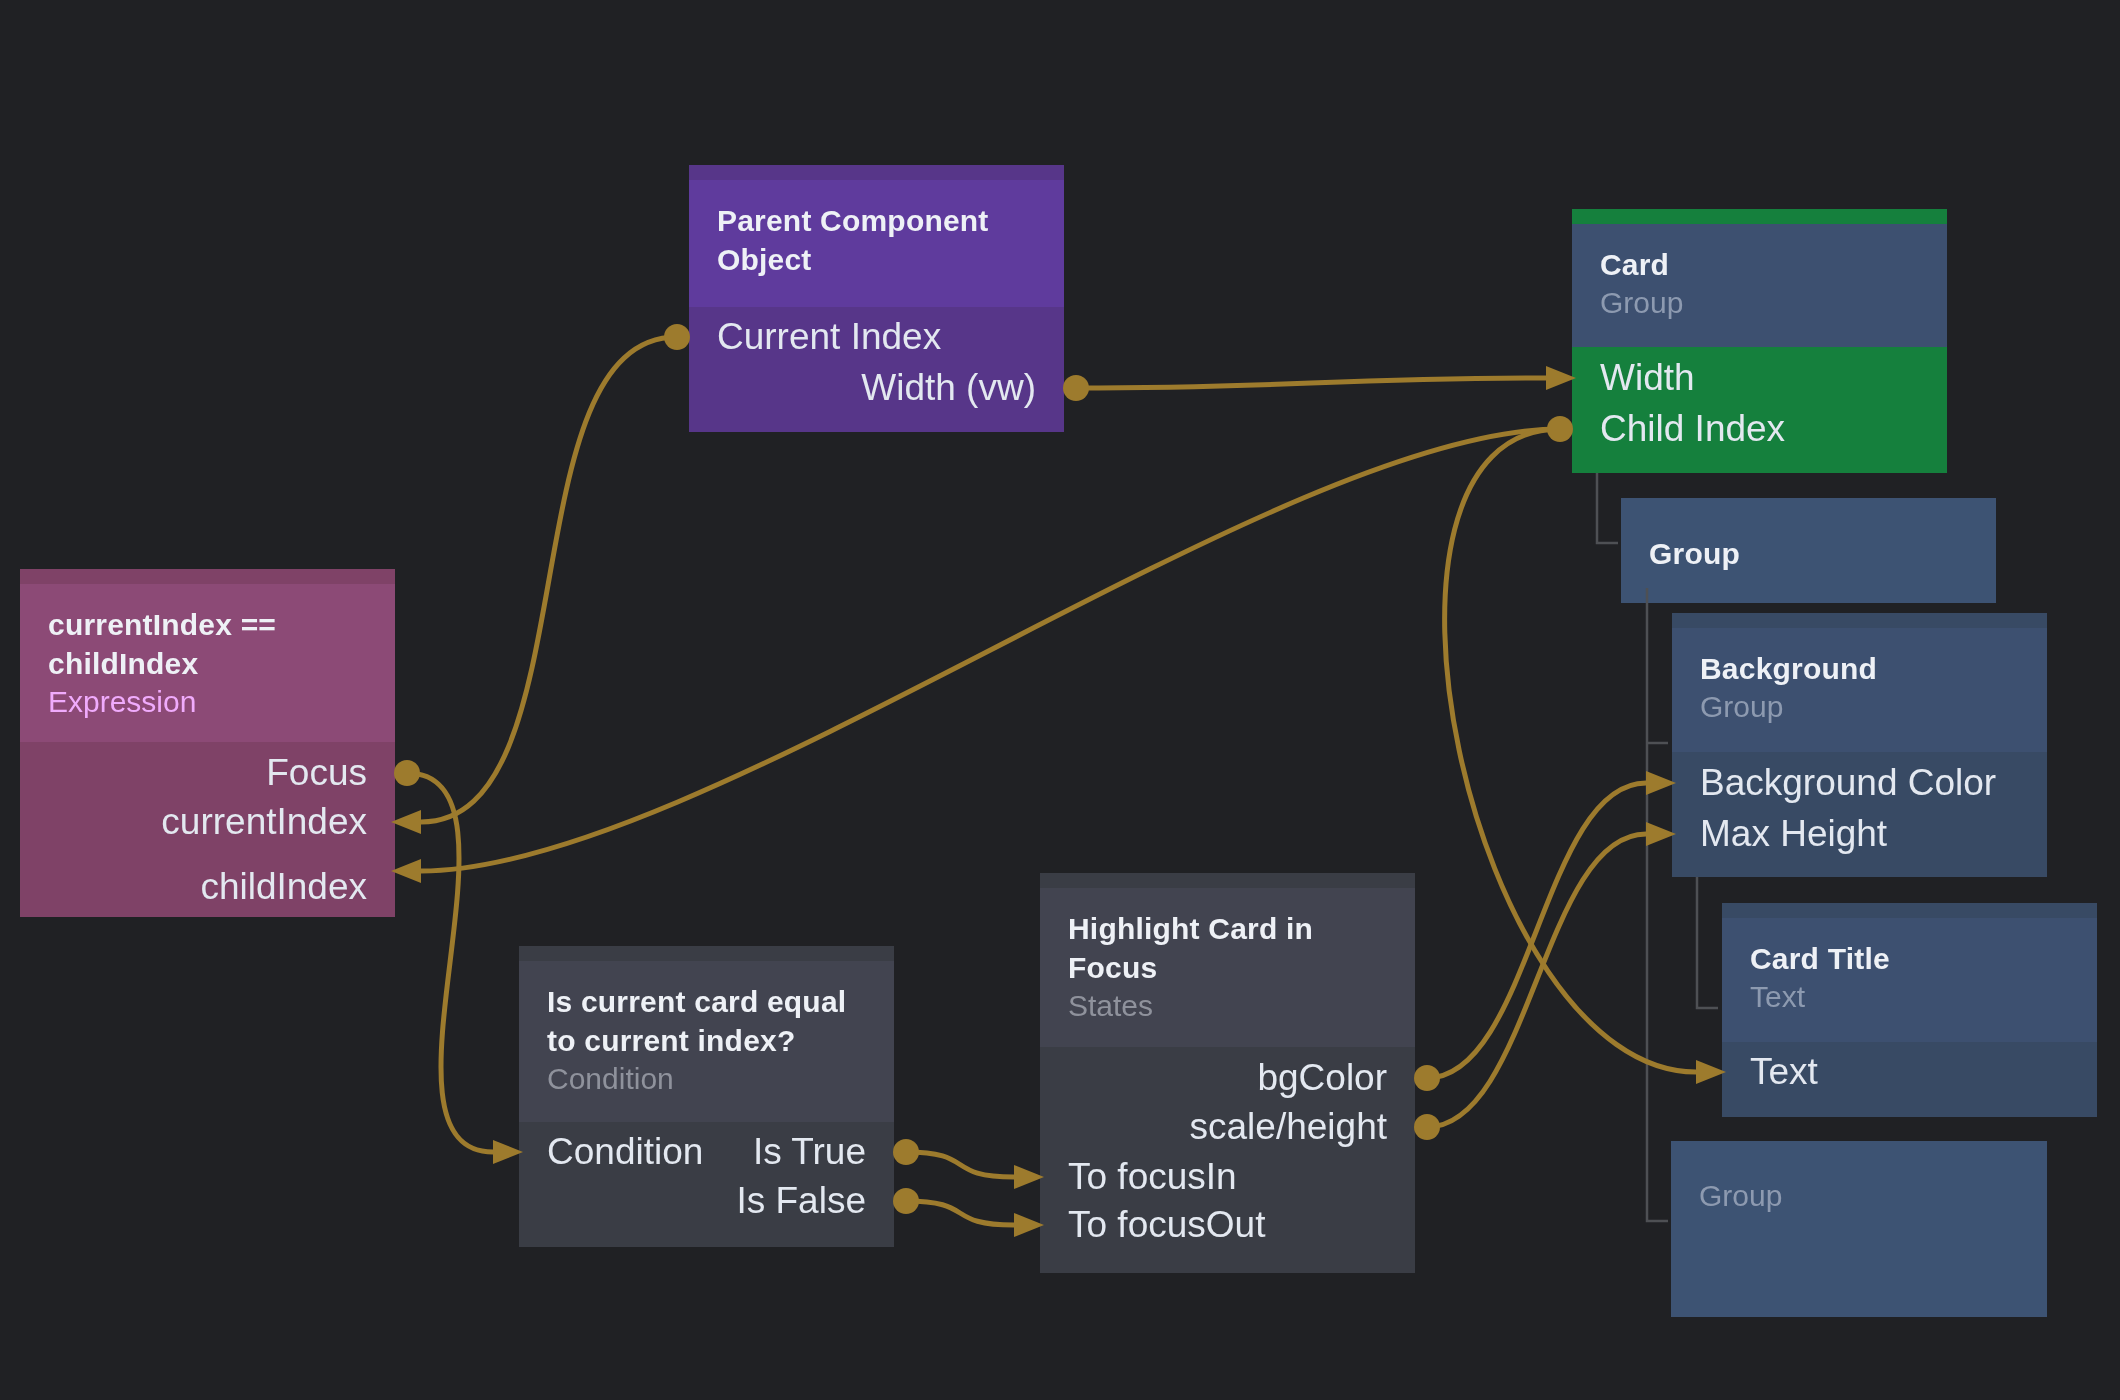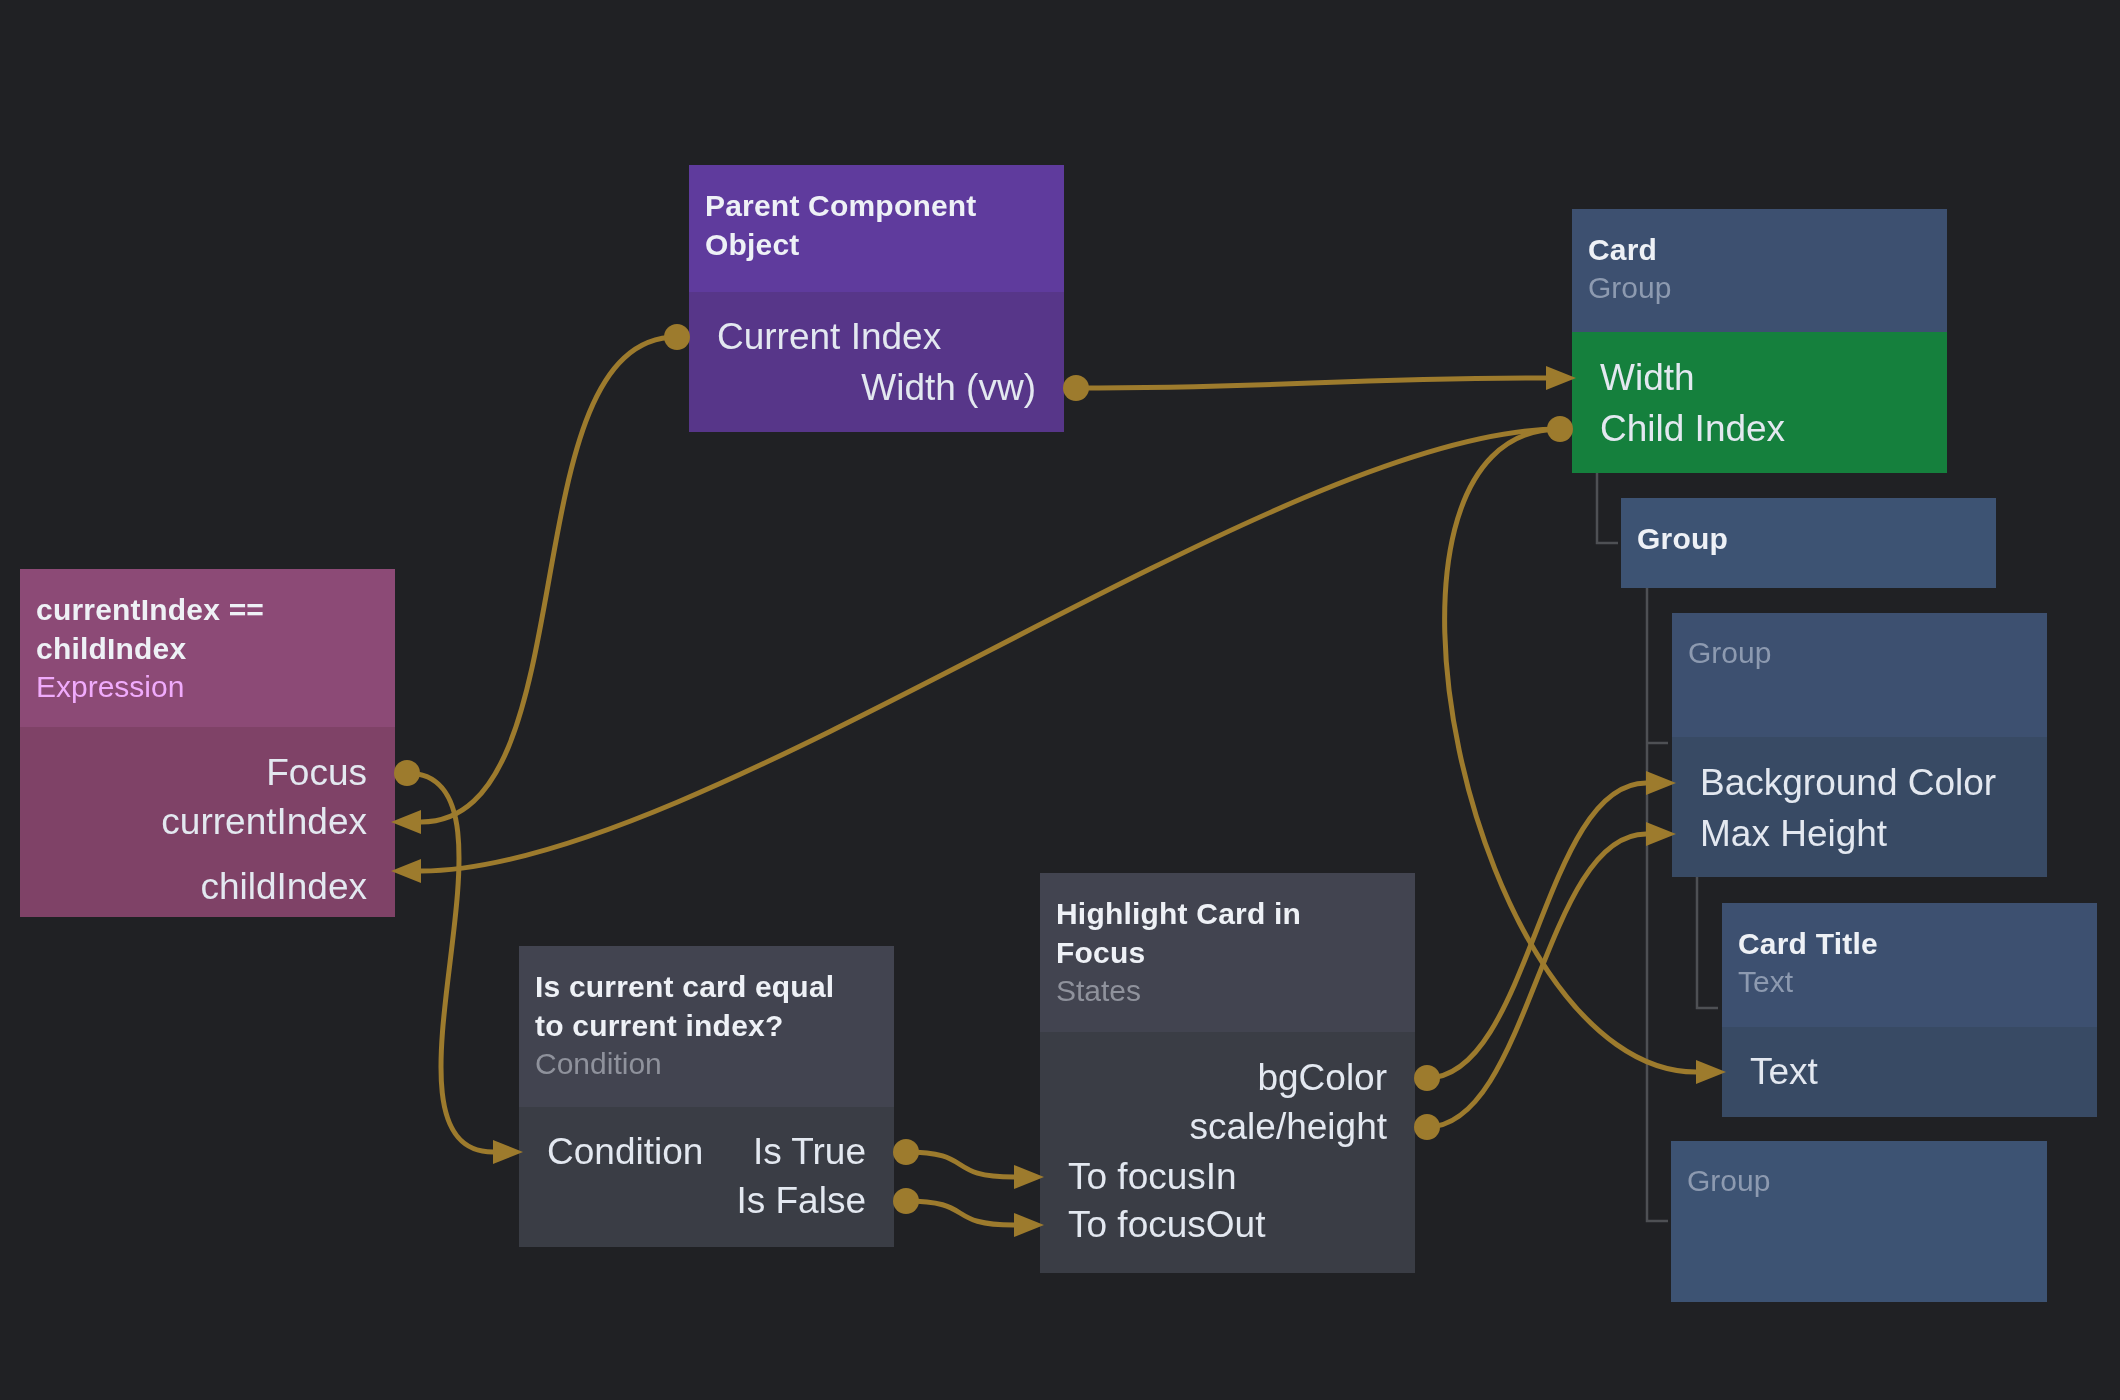--- a/index.html
+++ b/index.html
@@ -4,21 +4,21 @@
 <style>
   html,body{margin:0;padding:0;background:#202124;}
   #canvas{
     position:relative;
     width:2120px;height:1400px;
     background:#202124;
     overflow:hidden;
     font-family:"Liberation Sans","DejaVu Sans",sans-serif;
   }
   .node{position:absolute;box-sizing:border-box;}
-  .node .hdr{position:absolute;left:0;top:0;width:100%;box-sizing:border-box;padding:21px 28px 0 16px;}
+  .node .hdr{position:absolute;left:0;top:15px;width:100%;box-sizing:border-box;padding:21px 28px 0 28px;}
   .node .ttl{font-size:30px;font-weight:600;line-height:39px;color:#eef1f6;letter-spacing:.2px;}
   .node .sub{font-size:30px;font-weight:400;line-height:38px;}
   .plabel{position:absolute;font-size:37px;color:#e3e8f0;white-space:nowrap;transform:translateY(-50%);}
   .plabel.left{left:28px;}
   .plabel.right{right:28px;}
   svg#wires{position:absolute;left:0;top:0;pointer-events:none;}
 </style>
 </head>
 <body>
 
@@ -38,20 +38,21 @@
       <div class="plabel left" style="top: 169px;">Width</div>
       <div class="plabel left" style="top: 220px;">Child Index</div>
     </div>
     <div class="node" style="left: 1621px; top: 498px; width: 375px; height: 90px; background: rgb(61, 83, 115);">
       <div class="hdr" style="height: 90px; background: rgb(61, 83, 115);">
         <div class="ttl">Group</div>
       </div>
     </div>
     <div class="node" style="left: 1672px; top: 613px; width: 375px; height: 264px; background: rgb(56, 74, 100);">
       <div class="hdr" style="height: 124px; background: rgb(61, 80, 112);">
+        <div class="ttl">Background</div>
         <div class="sub" style="color: rgb(141, 154, 176);">Group</div>
       </div>
       <div class="plabel left" style="top: 170px;">Background Color</div>
       <div class="plabel left" style="top: 221px;">Max Height</div>
     </div>
     <div class="node" style="left: 1722px; top: 903px; width: 375px; height: 214px; background: rgb(56, 74, 100);">
       <div class="hdr" style="height: 124px; background: rgb(61, 80, 112);">
         <div class="ttl">Card Title</div>
         <div class="sub" style="color: rgb(141, 154, 176);">Text</div>
       </div>

